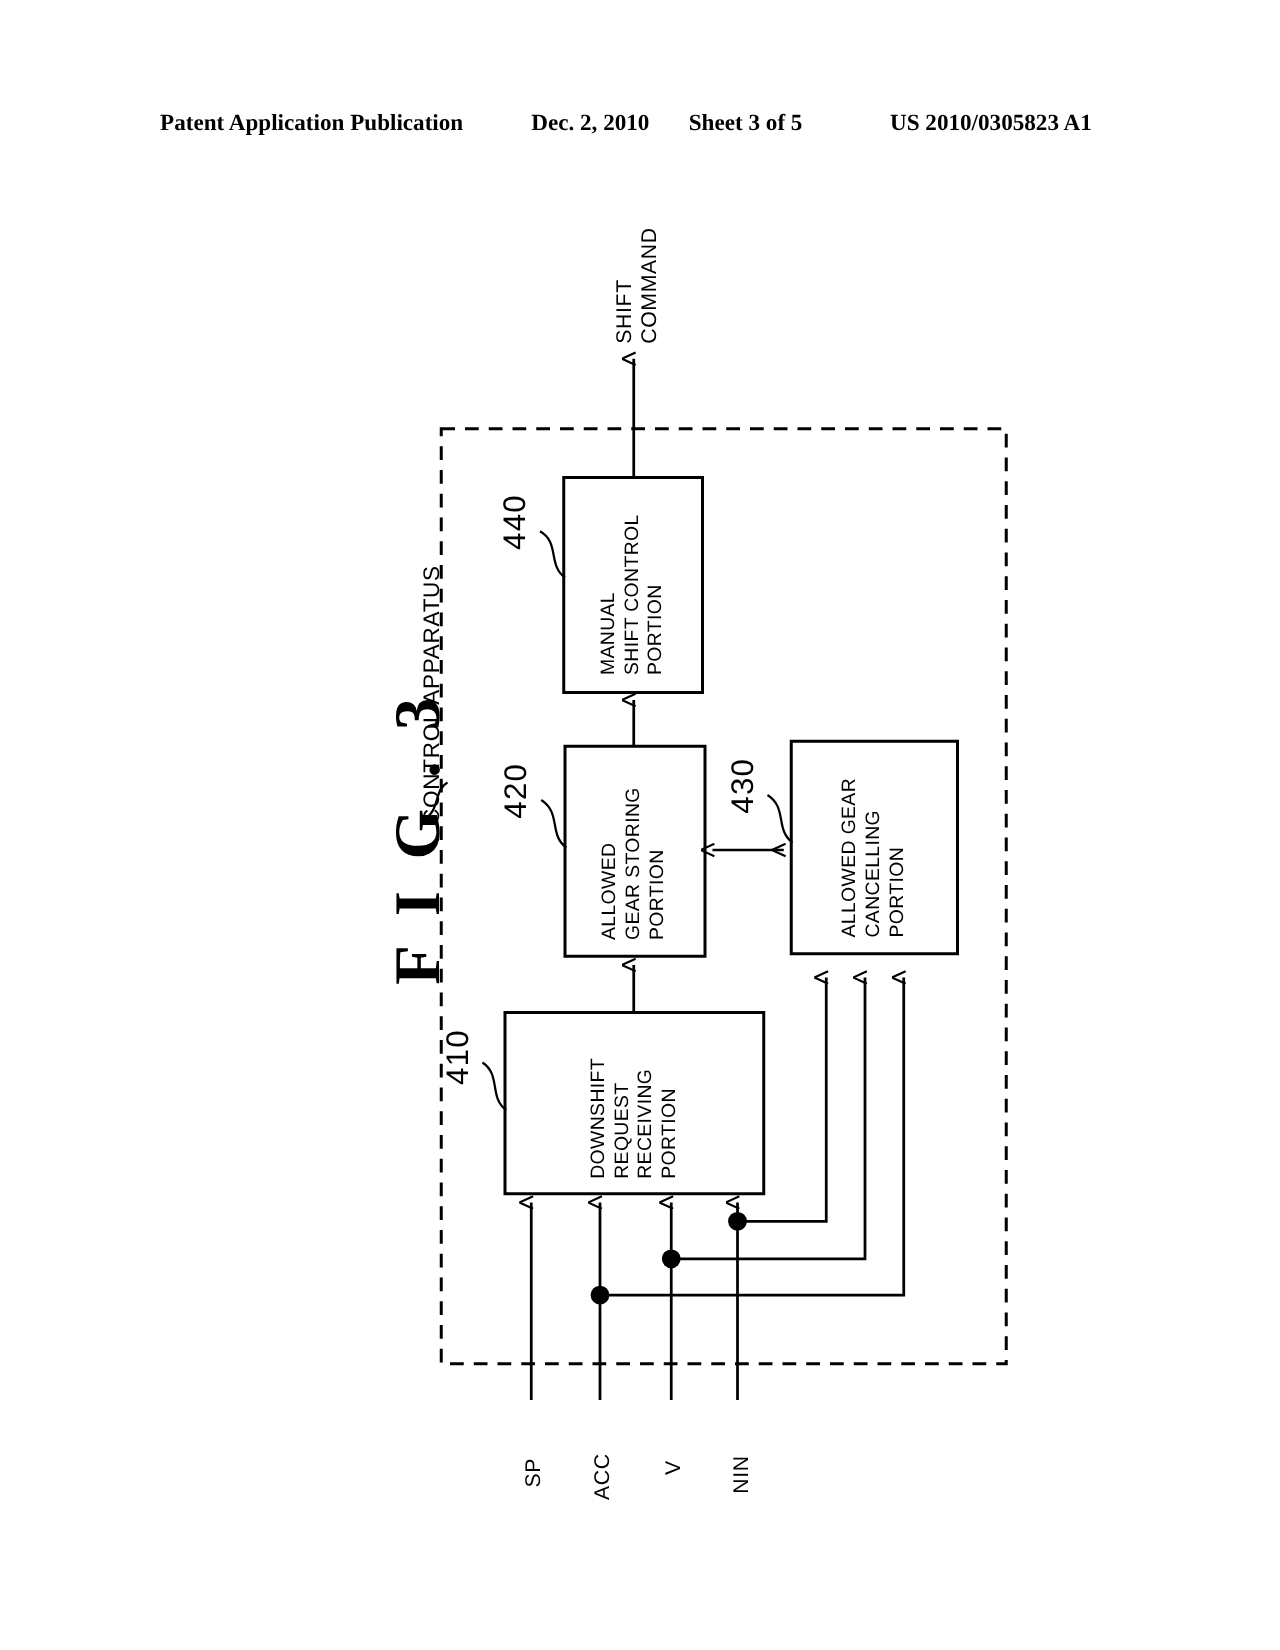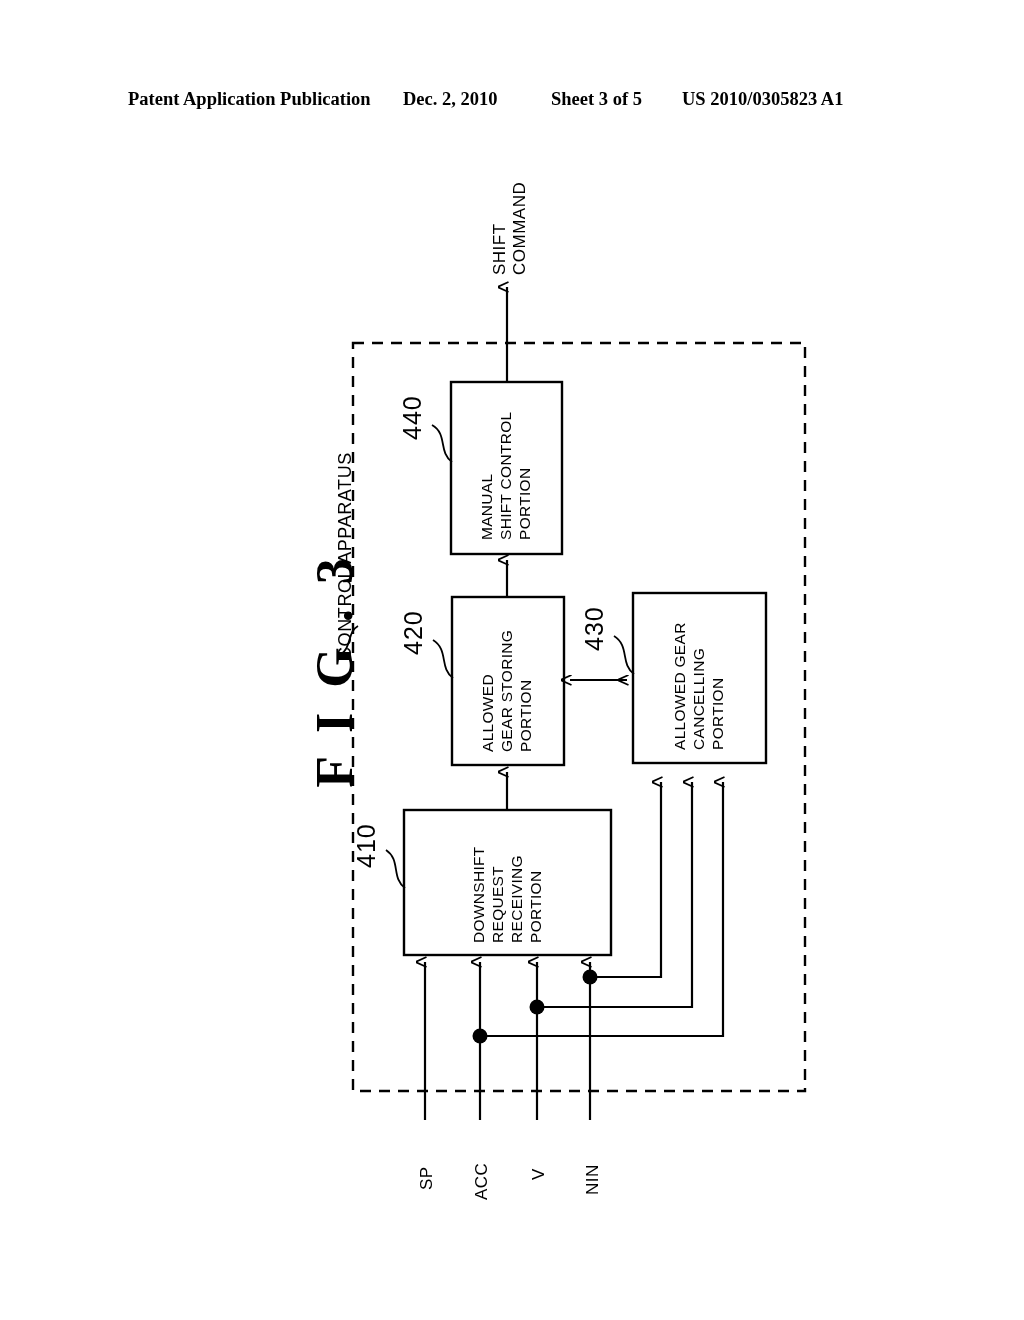--- a/index.html
+++ b/index.html
@@ -31,29 +31,29 @@
     font-size: 18.5px;
     letter-spacing: 0px;
     white-space: nowrap;
   }
   #page-header .hdr-pub {
     position: absolute;
     left: 128px;
   }
   #page-header .hdr-date {
     position: absolute;
-    left: 403px;
+    left: 425px;
   }
   #page-header .hdr-sheet {
     position: absolute;
     left: 551px;
   }
   #page-header .hdr-patno {
     position: absolute;
-    left: 682px;
+    left: 712px;
   }
 
   
   #fig-title {
     position: absolute;
     left: 185px;
     top: 640px;
     width: 300px;
     height: 60px;
     transform-origin: 150px 30px;

